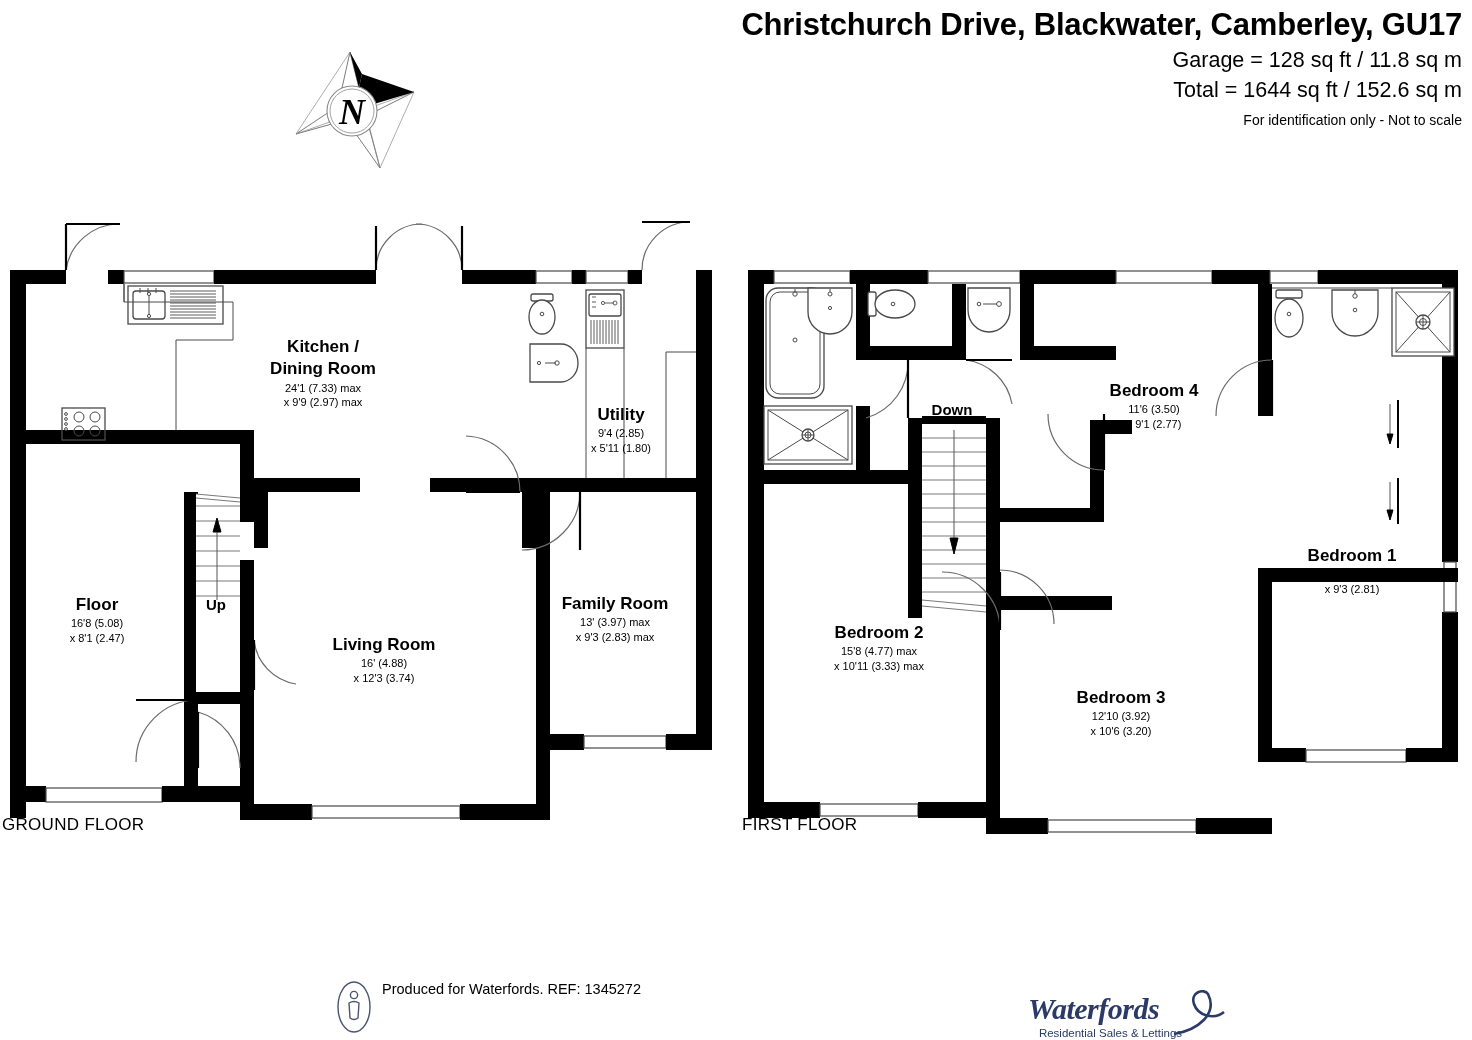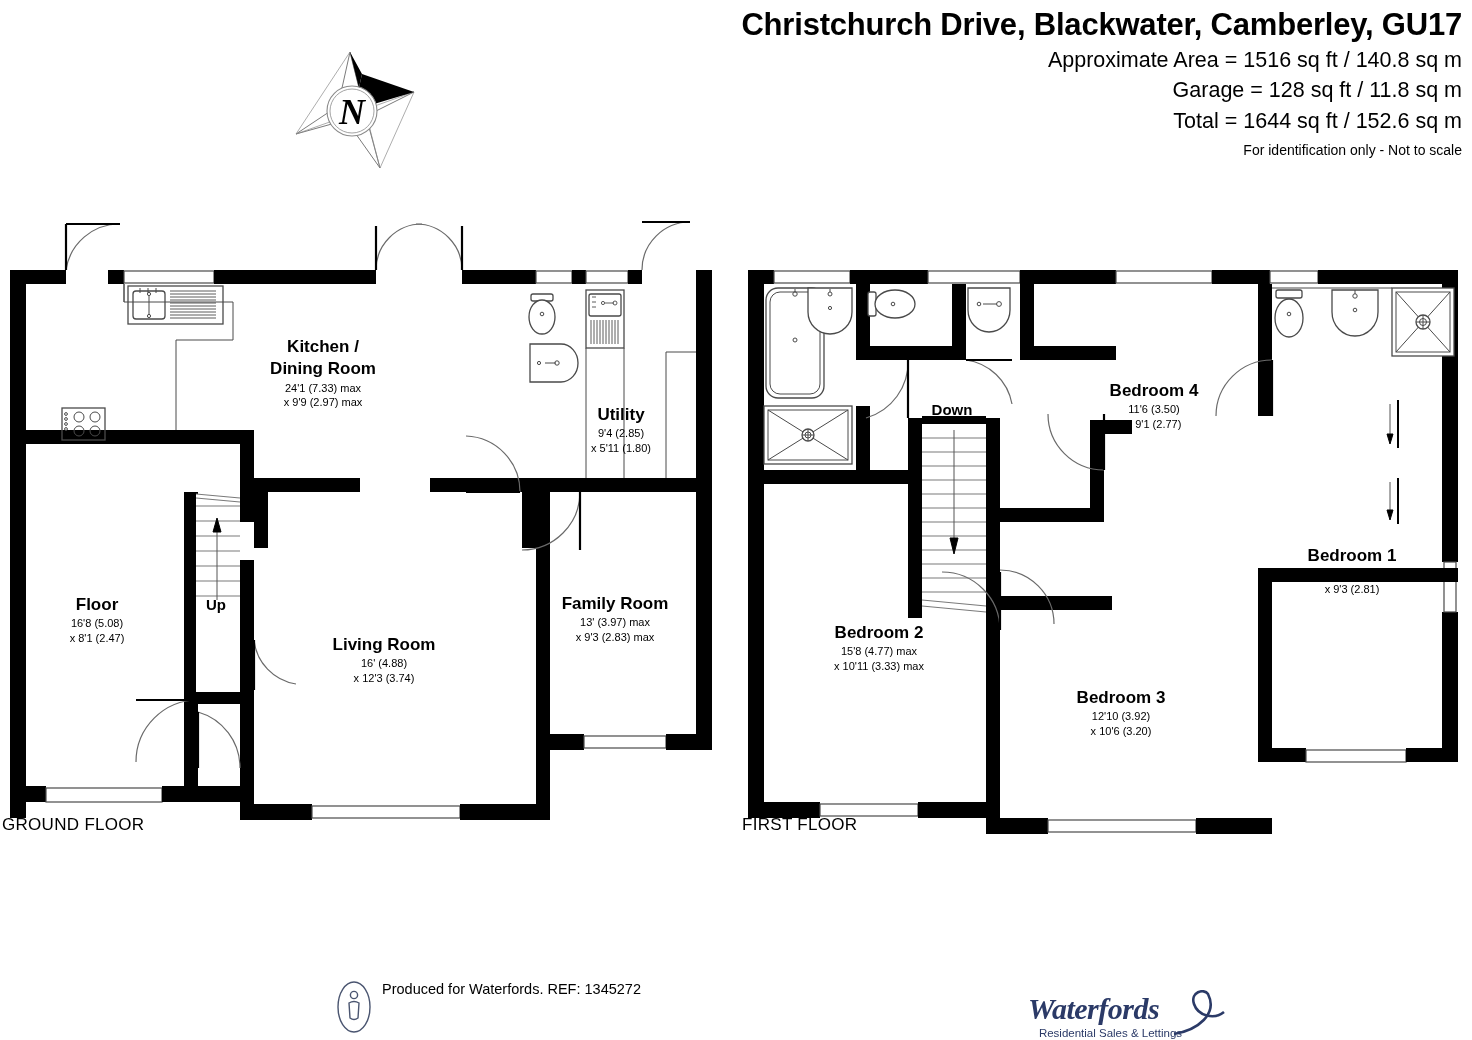--- a/index.html
+++ b/index.html
@@ -159,21 +159,20 @@
     top: -4px;
     width: 60px;
     height: 46px;
   }
 </style>
 </head>
 <body>
 
 <div id="header">
   <div id="plan-title">Christchurch Drive, Blackwater, Camberley, GU17</div>
-  <div class="area-line">Approximate Area = 1516 sq ft / 140.8 sq m</div>
   <div class="area-line">Garage = 128 sq ft / 11.8 sq m</div>
   <div class="area-line">Total = 1644 sq ft / 152.6 sq m</div>
   <div id="disclaimer">For identification only - Not to scale</div>
 </div>
 
 <svg id="compass" viewBox="0 0 130 125">
 
   <polygon points="62,4 75,56 126,44 78,68 92,120 58,72 8,86 50,58" fill="#ffffff" stroke="#6b6b6b" stroke-width="0.9"></polygon>
 
   <line x1="62" y1="4" x2="92" y2="120" stroke="#8a8a8a" stroke-width="0.7"></line>

